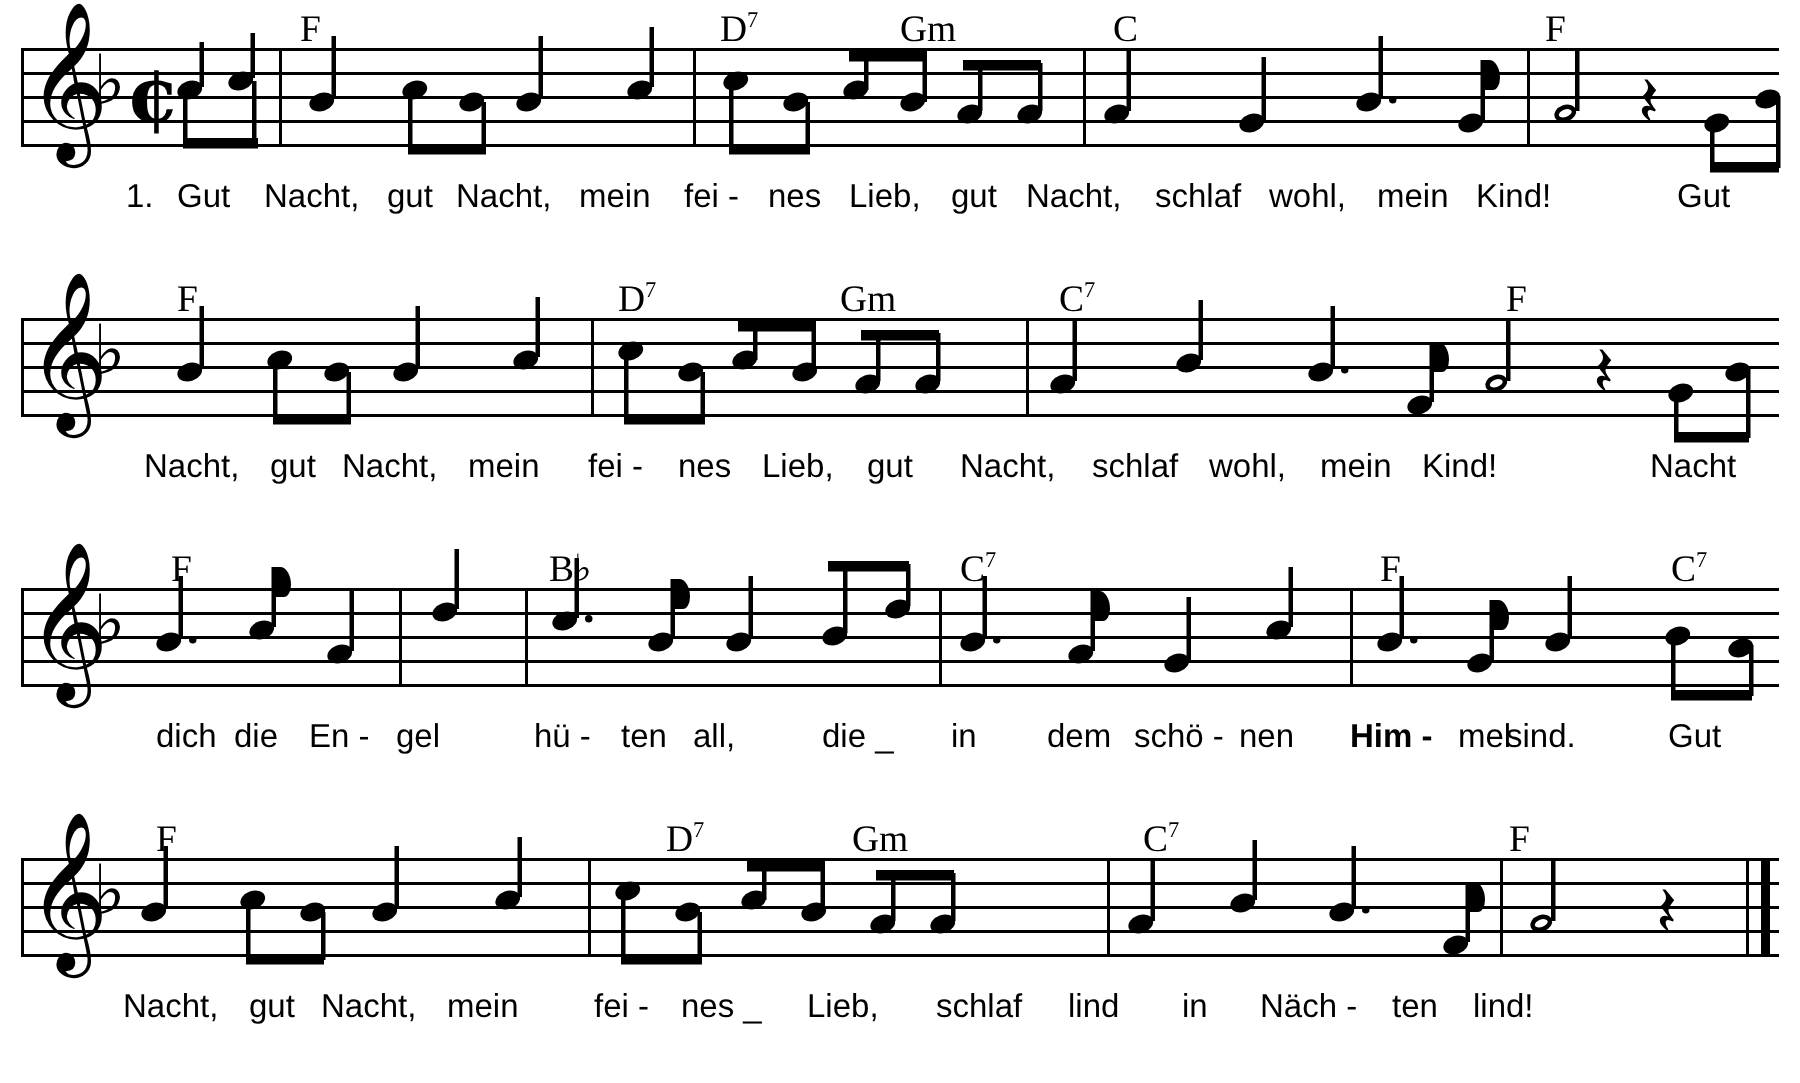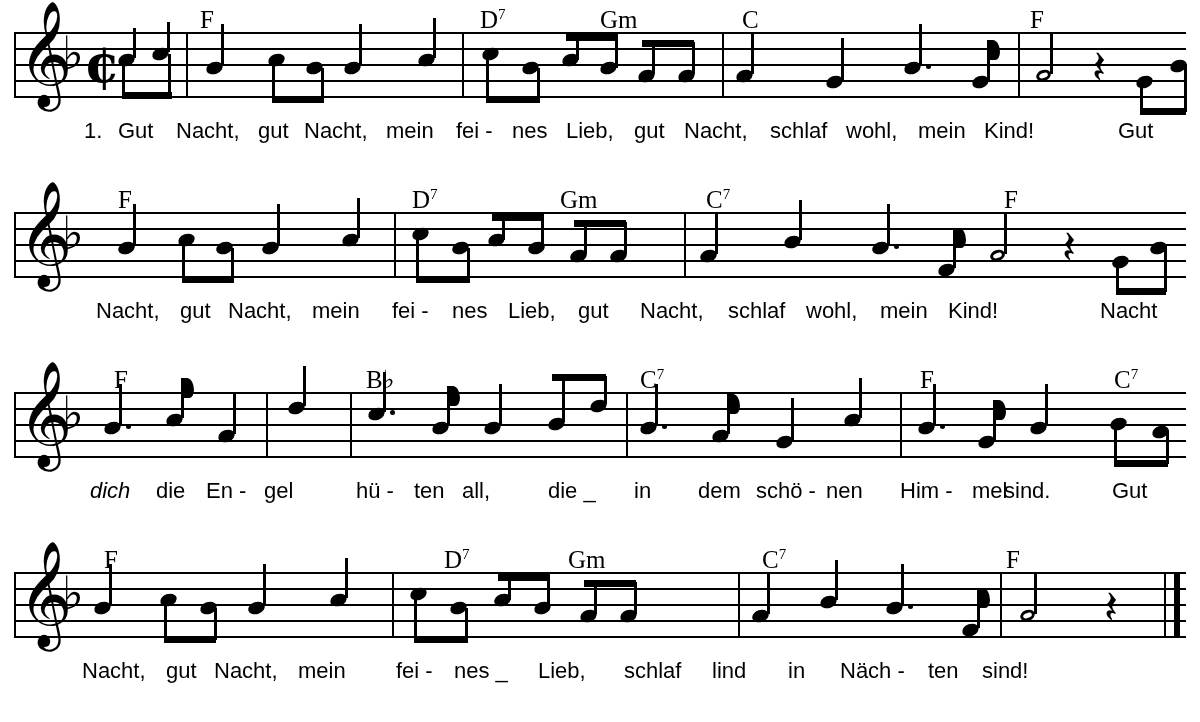--- a/index.html
+++ b/index.html
@@ -437,33 +437,33 @@
     <div class="flag" style="left:994px; top:40px;"></div>
     <div class="note" style="left:1030px; top:62px;"></div>
     <div class="stem" style="left:1045px; top:24px; height:42px;"></div>
     <div class="note" style="left:1110px; top:58px;"></div>
     <div class="note" style="left:1152px; top:66px;"></div>
     <div class="beam" style="left:1114px; top:100px; width:54px;"></div>
     <div class="stem" style="left:1114px; top:62px; height:42px;"></div>
     <div class="stem" style="left:1166px; top:70px; height:34px;"></div>
 
     <div class="lyrics">
-      <span class="lyric" style="left:90px;font-style:italic;">dich</span>
+      <span class="lyric" style="left:104px;">dich</span>
       <span class="lyric" style="left:156px;">die</span>
       <span class="lyric" style="left:206px;">En -</span>
       <span class="lyric" style="left:264px;">gel</span>
       <span class="lyric" style="left:356px;">hü -</span>
       <span class="lyric" style="left:414px;">ten</span>
       <span class="lyric" style="left:462px;">all,</span>
       <span class="lyric" style="left:548px;">die _</span>
       <span class="lyric" style="left:634px;">in</span>
       <span class="lyric" style="left:698px;">dem</span>
       <span class="lyric" style="left:756px;">schö -</span>
       <span class="lyric" style="left:826px;">nen</span>
-      <span class="lyric" style="left:900px;">Him -</span>
+      <span class="lyric" style="left:900px;font-weight:bold;">Him -</span>
       <span class="lyric" style="left:972px;">mel</span>
       <span class="lyric" style="left:1004px;">sind.</span>
       <span class="lyric" style="left:1112px;">Gut</span>
     </div>
   </div>
 
   <div class="system" style="top:0;">
     <div class="staff">
       <div class="line l0"></div>
       <div class="line l1"></div>
@@ -539,17 +539,17 @@
       <span class="lyric" style="left:214px;">Nacht,</span>
       <span class="lyric" style="left:298px;">mein</span>
       <span class="lyric" style="left:396px;">fei -</span>
       <span class="lyric" style="left:454px;">nes _</span>
       <span class="lyric" style="left:538px;">Lieb,</span>
       <span class="lyric" style="left:624px;">schlaf</span>
       <span class="lyric" style="left:712px;">lind</span>
       <span class="lyric" style="left:788px;">in</span>
       <span class="lyric" style="left:840px;">Näch -</span>
       <span class="lyric" style="left:928px;">ten</span>
-      <span class="lyric" style="left:982px;">sind!</span>
+      <span class="lyric" style="left:982px;">lind!</span>
     </div>
   </div>
 
 </div>
 
 </body></html>

